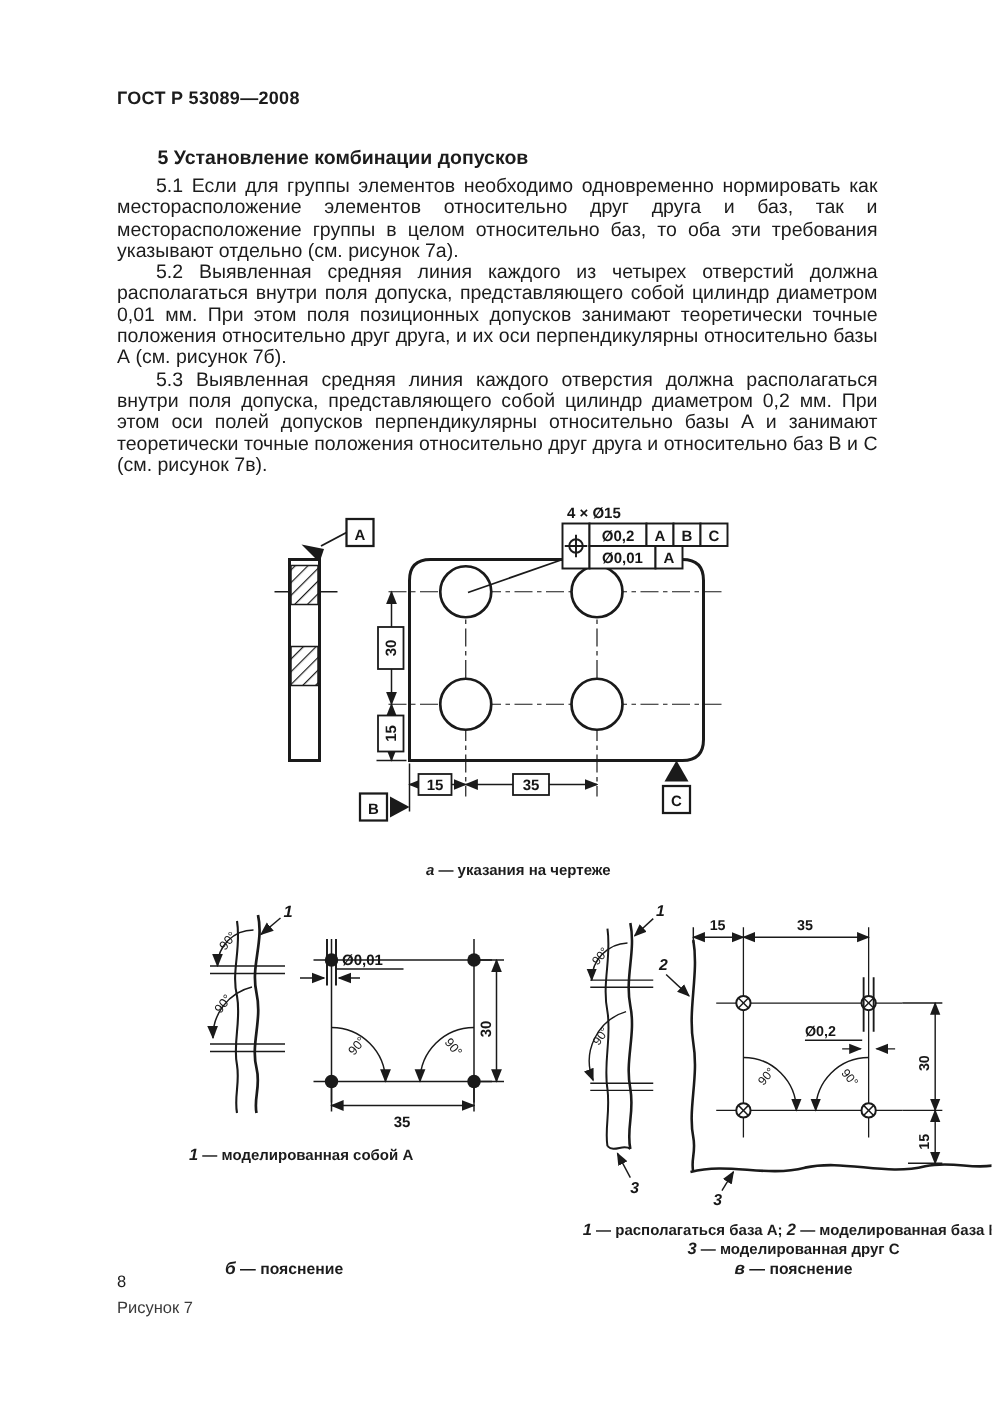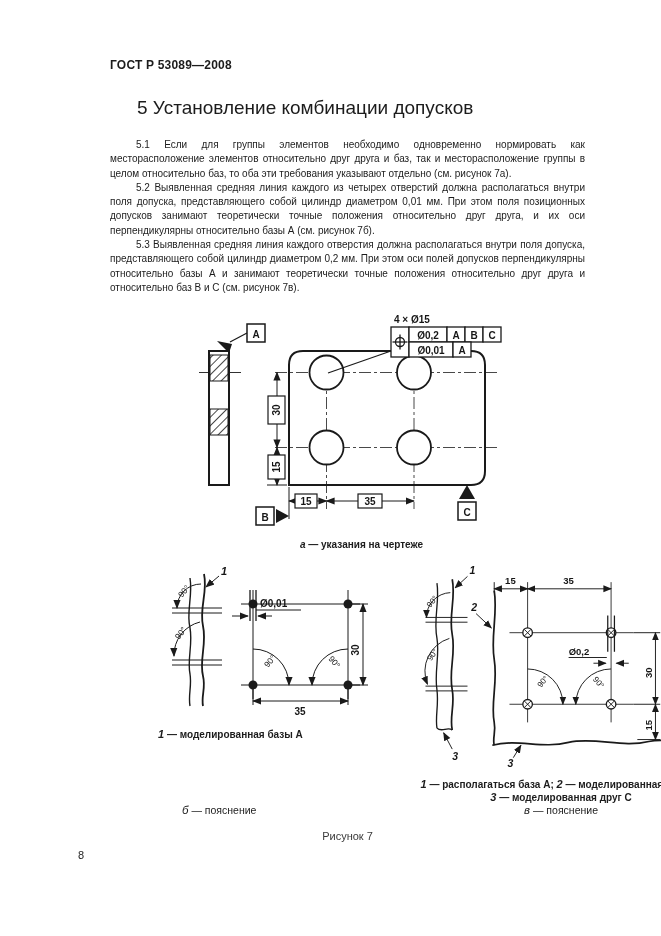--- a/index.html
+++ b/index.html
@@ -1,37 +1,37 @@
 <!DOCTYPE html>
 <html><head>
 <meta charset="utf-8">
 <style>
   html,body{margin:0;padding:0;}
   body{
     width:661px;height:936px;background:#ffffff;position:relative;
     font-family:"Liberation Sans",sans-serif;color:#1c1c1c;overflow:hidden;
   }
-  .page{padding:58px 76px 0 110px;}
+  .page{padding:58px 76px 0 78px;}
   .doc-header{font-size:12px;font-weight:bold;letter-spacing:.2px;}
-  .section-title{font-size:19px;font-weight:normal;margin:25px 0 19px 27px;}
-  .para{font-size:10px;line-height:14.3px;text-align:justify;text-indent:26px;margin:0;}
+  .section-title{font-size:13px;font-weight:bold;margin:25px 0 5px 27px;}
+  .para{font-size:13px;line-height:14.3px;text-align:justify;text-indent:26px;margin:0;}
   .fig-a-wrap{width:330px;margin:16px auto 0 auto;transform:translateX(14px);}
-  .fig-caption{font-size:10px;font-weight:bold;text-align:center;margin-top:2px;}
+  .fig-caption{font-size:10px;font-weight:bold;text-align:center;margin-top:16px;}
   .fig-caption i{font-weight:bold;}
   .bottom-figs{display:flex;margin-top:14px;}
   .col-b{margin-left:48px;width:220px;display:flex;flex-direction:column;height:252px;}
   .col-v{margin-left:38px;width:305px;display:flex;flex-direction:column;height:252px;}
   .legend{font-size:10px;font-weight:bold;margin-top:6px;}
   .legend i{font-size:11px;}
   .legend-center{text-align:center;line-height:13px;}
-  .sub-caption{font-size:10.5px;font-weight:normal;margin-top:auto;}
+  .sub-caption{font-size:10.5px;font-weight:bold;margin-top:auto;}
   .sub-caption i{font-size:11.5px;}
   .col-b .sub-caption{margin-left:24px;}
   .col-v .sub-caption{text-align:center;}
-  .figure-label{font-size:11px;color:#3a3a3a;text-align:center;margin-top:14px;}
+  .figure-label{font-size:11px;color:#3a3a3a;text-align:left;margin-top:14px;}
   .page-number{position:absolute;left:78px;top:849px;font-size:11px;}
   svg{display:block;}
   svg text{fill:#161616;font-family:"Liberation Sans",sans-serif;}
   .dimtxt{font-size:10px;font-weight:bold;}
   .angtxt{font-size:8.5px;}
   .ldr{font-size:11px;font-style:italic;font-weight:bold;}
   .fcftxt{font-size:10px;font-weight:bold;}
 </style>
 </head>
 <body>
@@ -203,21 +203,21 @@
           <line x1="205" y1="40" x2="205" y2="121" stroke="#1a1a1a" stroke-width="1" marker-start="url(#arwB)" marker-end="url(#arwB)"></line>
           <text class="dimtxt" transform="translate(201,86) rotate(-90)" text-anchor="middle">30</text>
           <line x1="95" y1="125" x2="95" y2="141" stroke="#1a1a1a" stroke-width="1"></line>
           <line x1="190" y1="125" x2="190" y2="141" stroke="#1a1a1a" stroke-width="1"></line>
           <line x1="95" y1="137" x2="190" y2="137" stroke="#1a1a1a" stroke-width="1" marker-start="url(#arwB)" marker-end="url(#arwB)"></line>
           <text class="dimtxt" x="142" y="151" text-anchor="middle">35</text>
         </g>
       </svg>
       <div class="legend">
         <i>1</i>
-        <span>— моделированная базы А</span>
+        <span>— моделированная собой А</span>
       </div>
       <div class="sub-caption">
         <i>б</i>
         <span>— пояснение</span>
       </div>
     </div>
 
     <div class="col-v">
       <svg width="300" height="218" viewBox="0 0 300 218">
         <defs>

